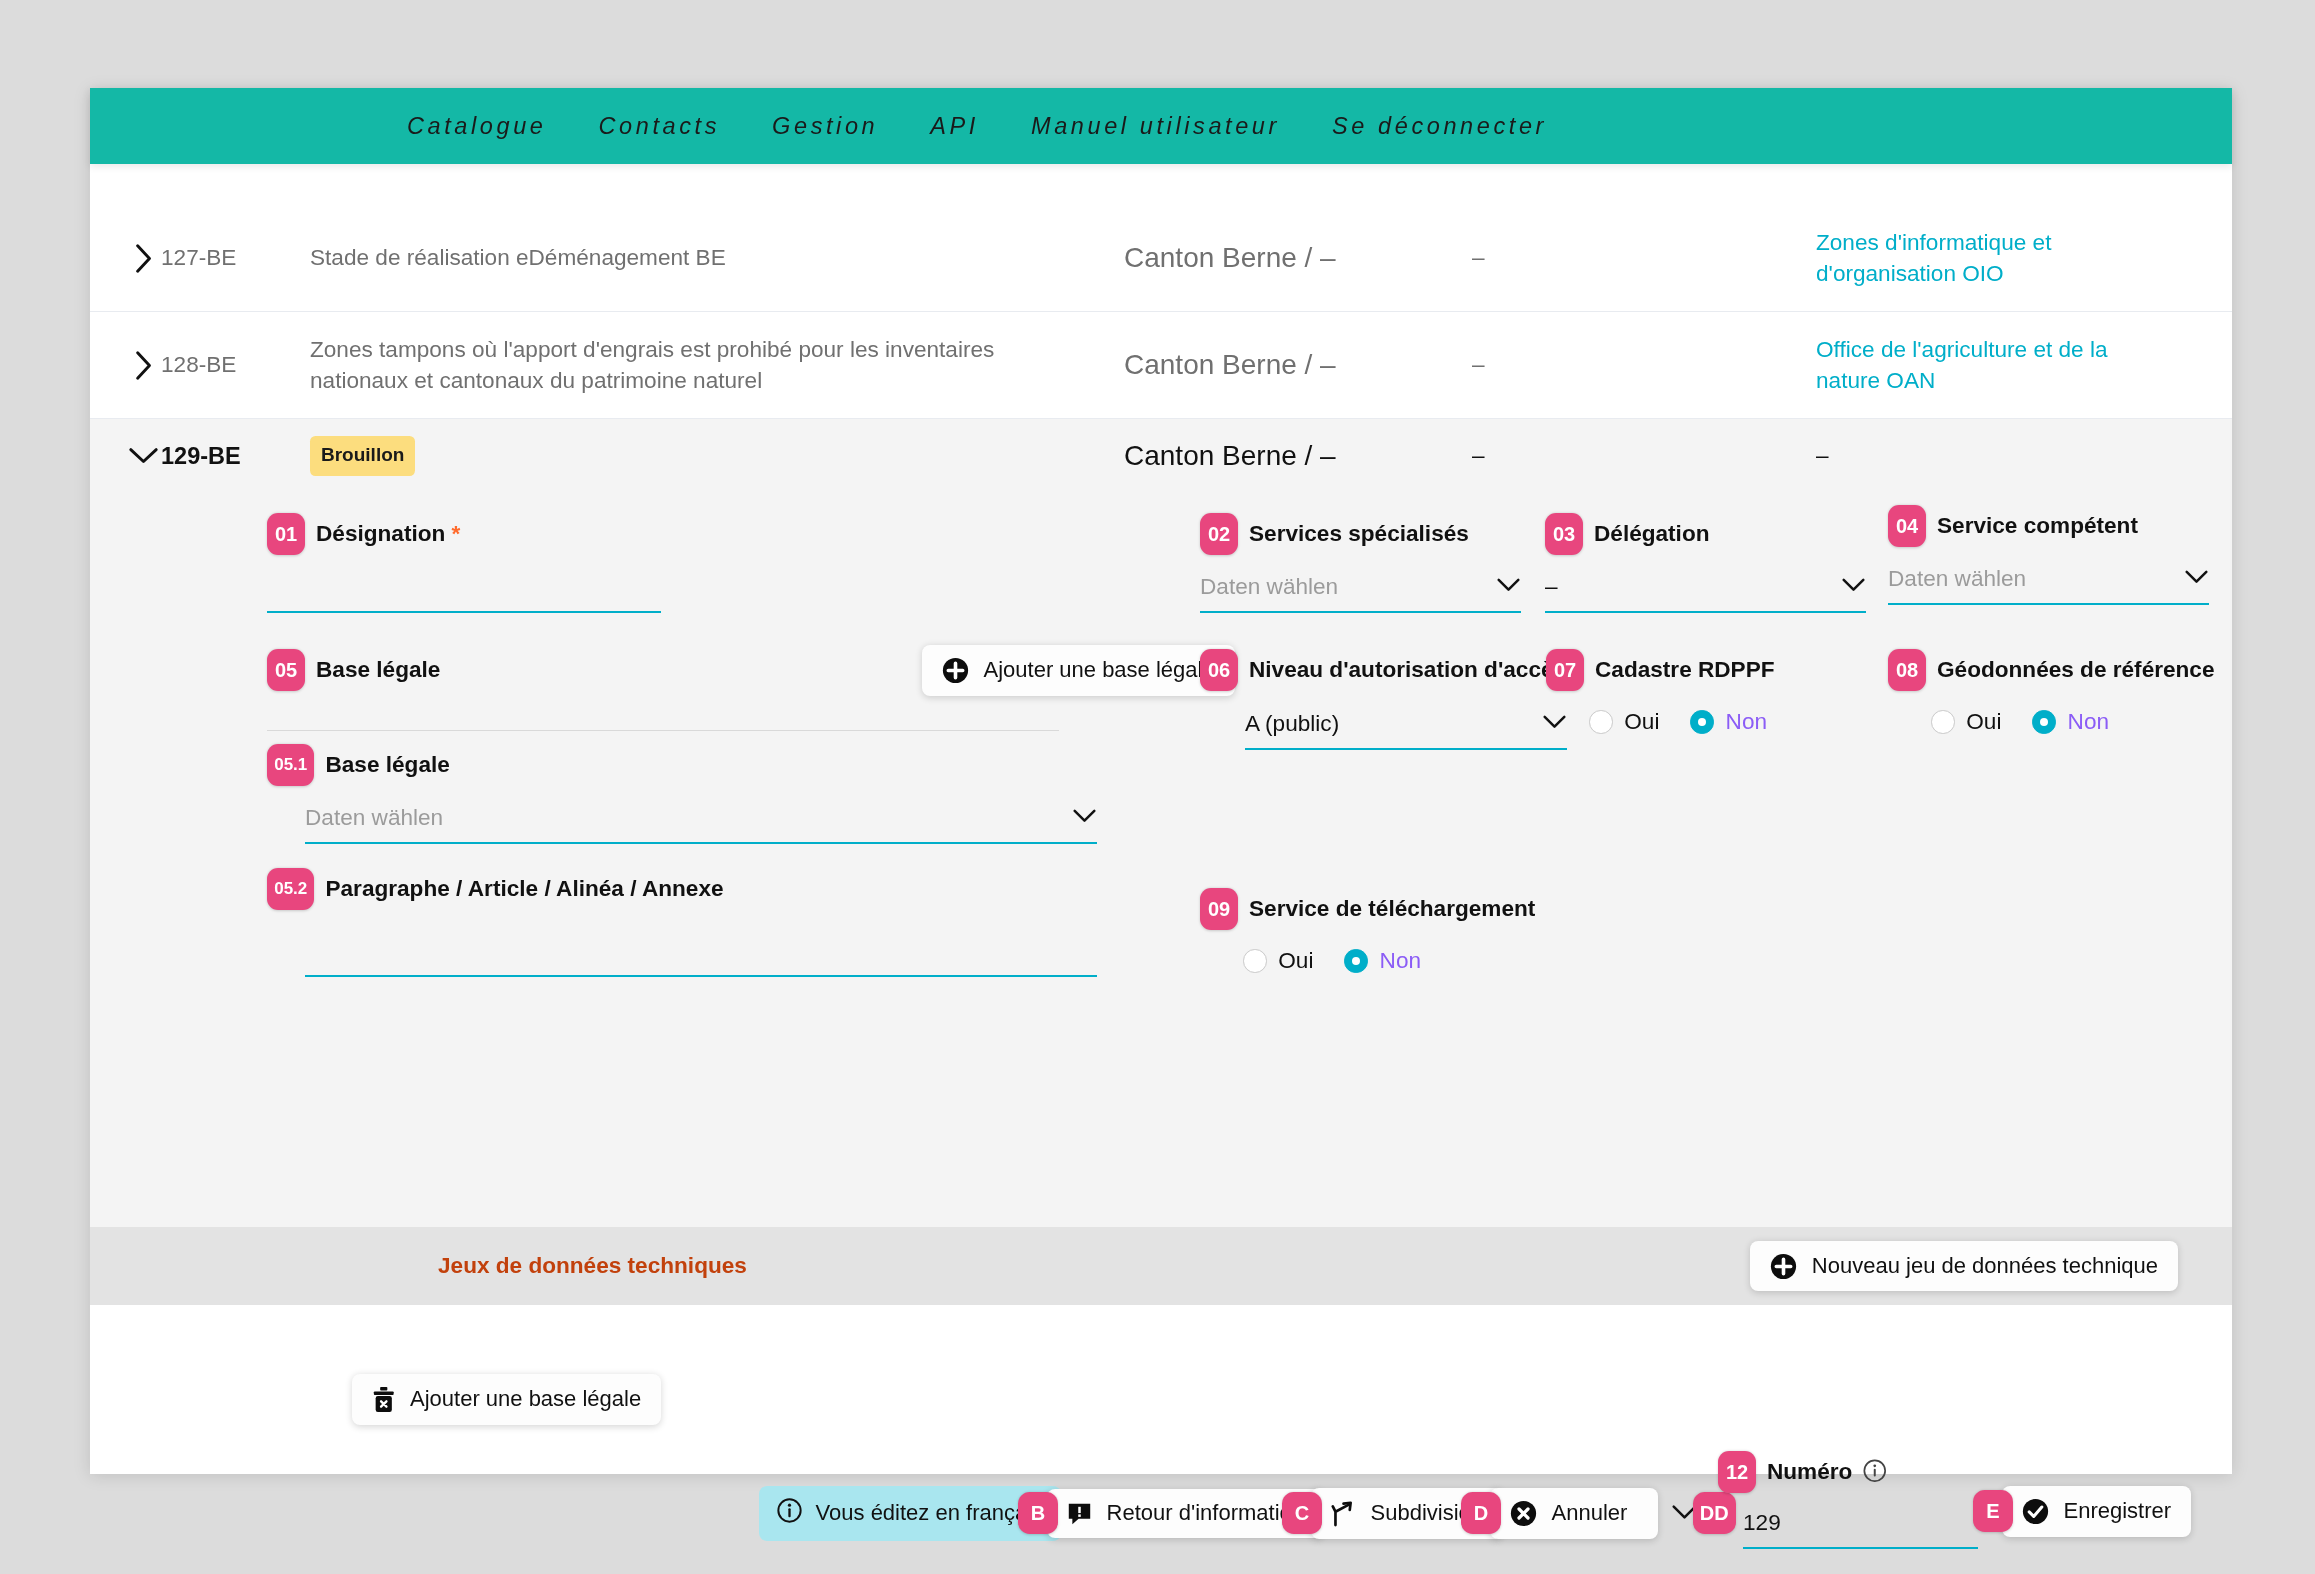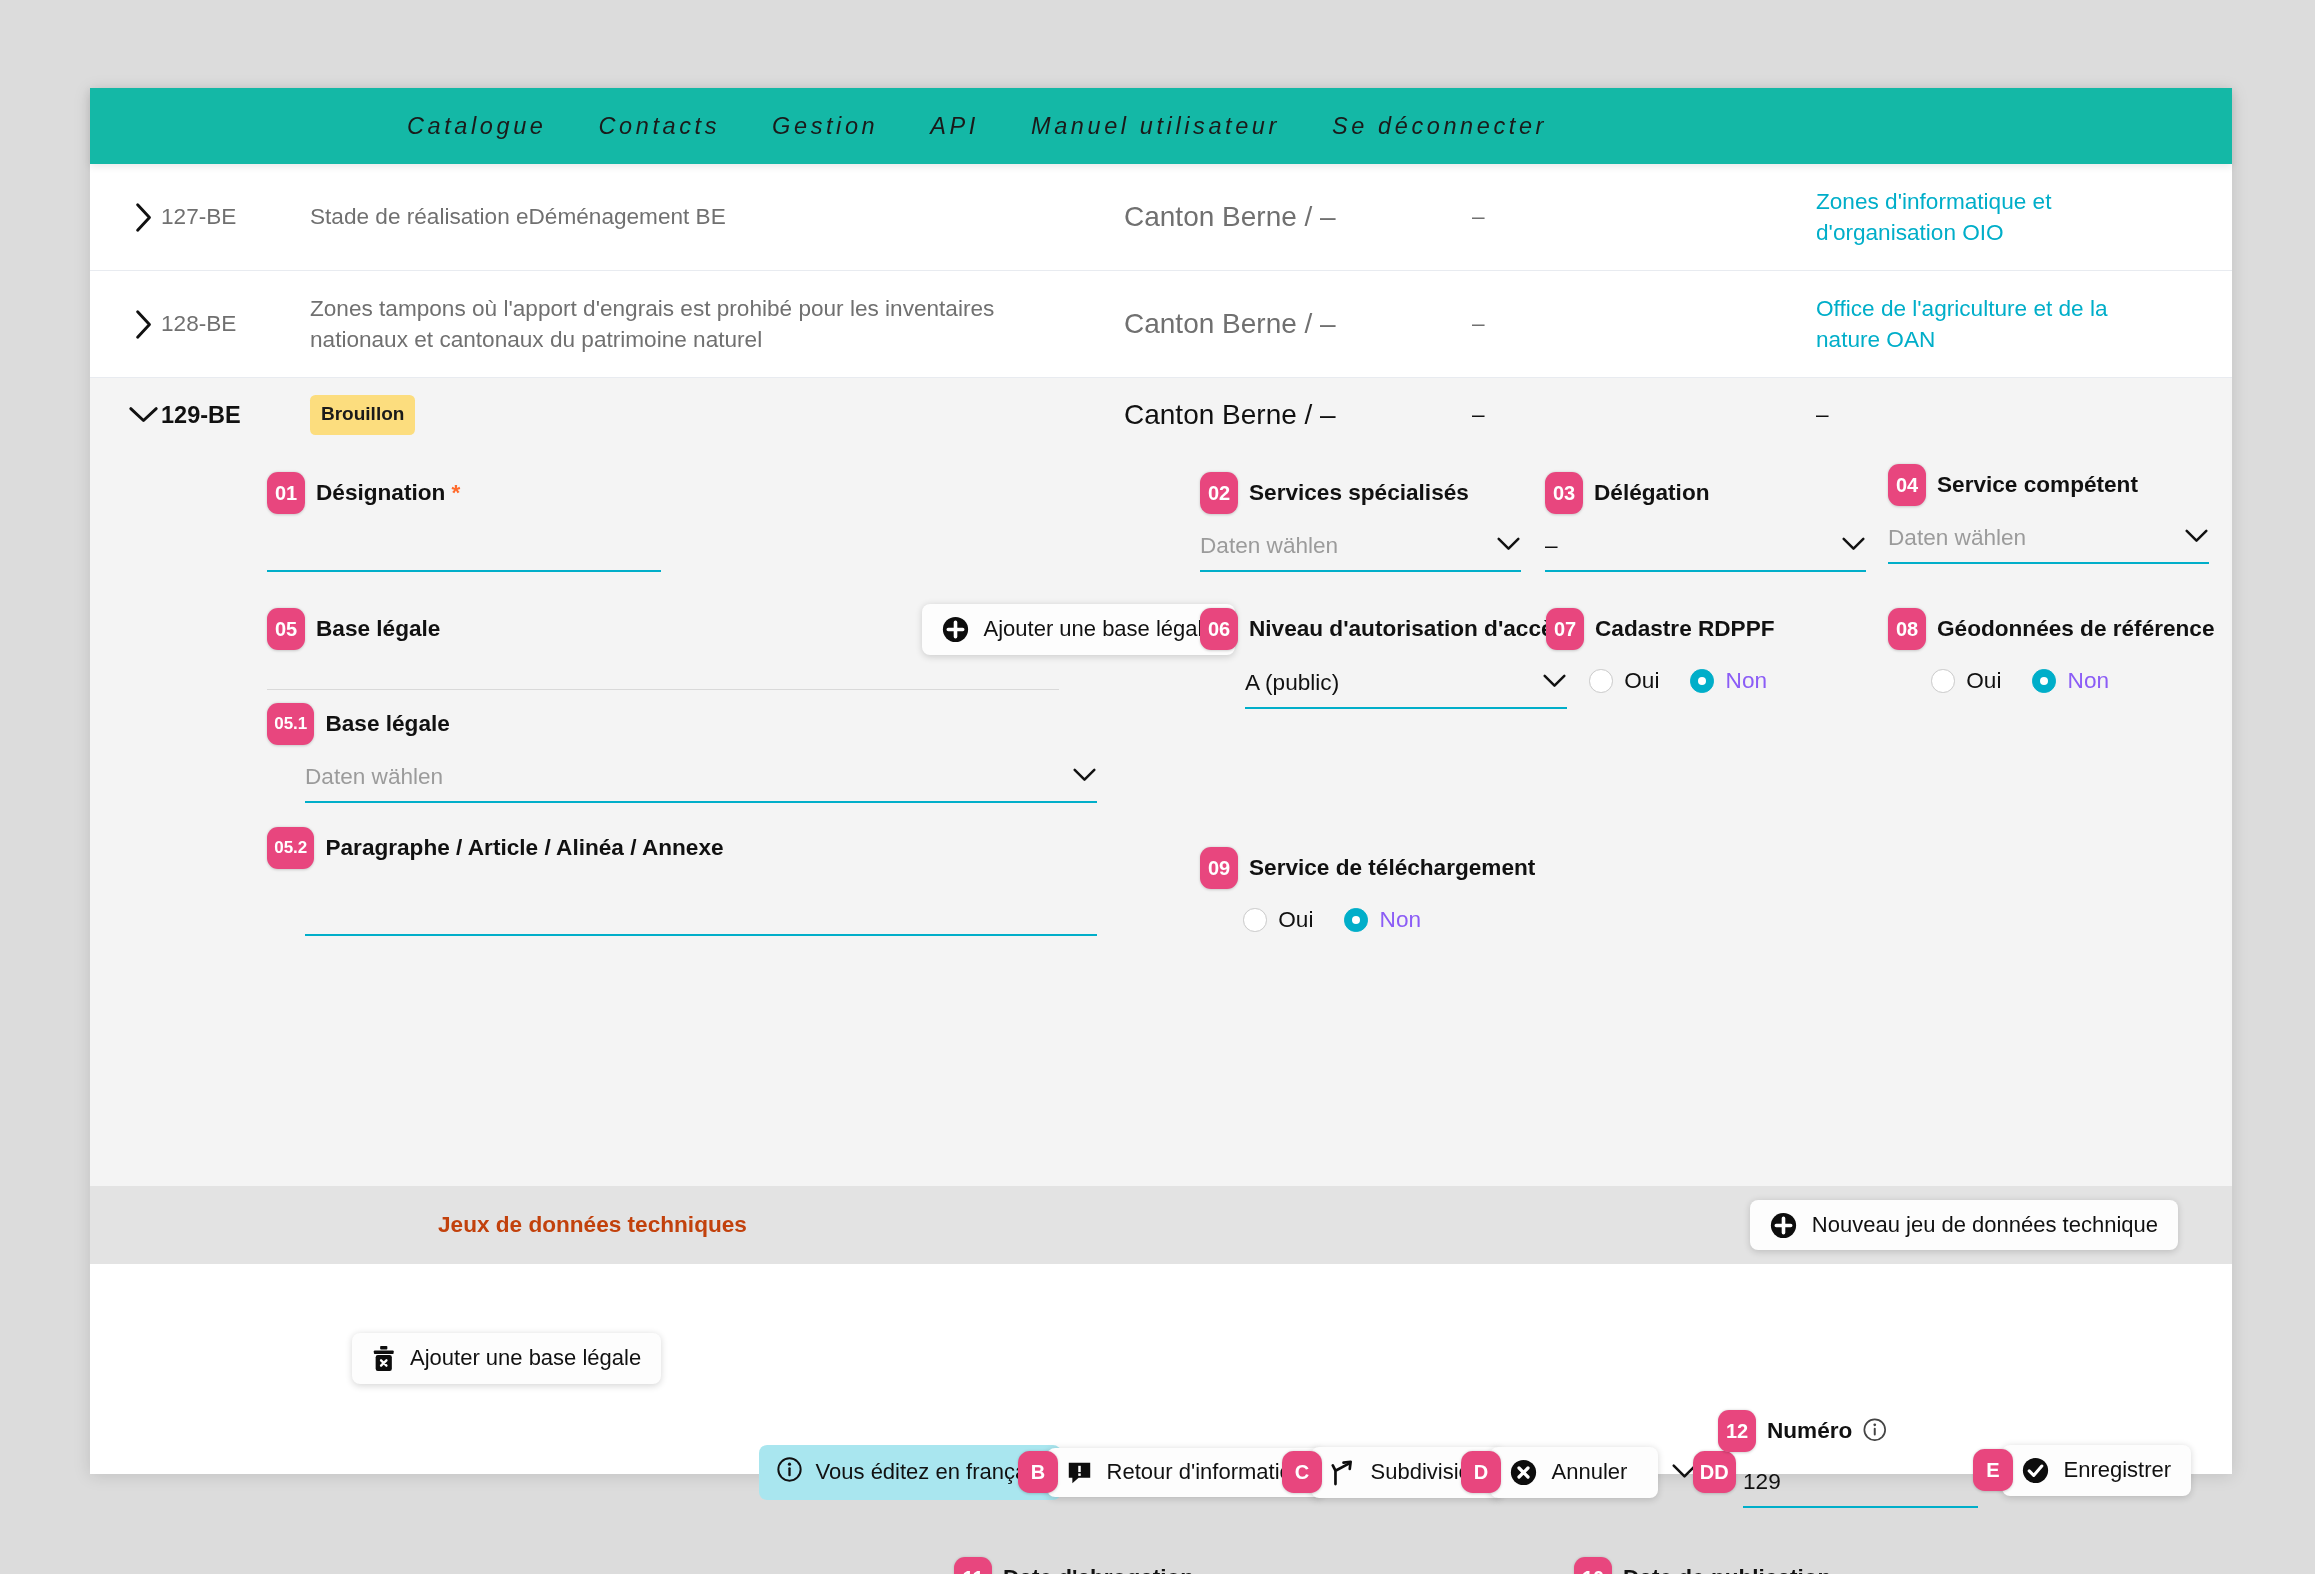--- a/index.html
+++ b/index.html
@@ -32,21 +32,21 @@
   }
   .nav-item {
     font-size: 23.5px;
     color: #1a1a1a;
     letter-spacing: 3.6px;
     white-space: nowrap;
     cursor: pointer;
   }
 
   
-  .table-area { background: #fff; }
+  .table-area { background: #fff; margin-top: 41px; }
   .row {
     display: flex;
     align-items: center;
     border-bottom: 0.9px solid #e8ebf0;
     padding: 0 0 0 0;
     min-height: 107px;
   }
   .row .chev {
     width: 71px;
     display: flex; justify-content: center; align-items: center;

